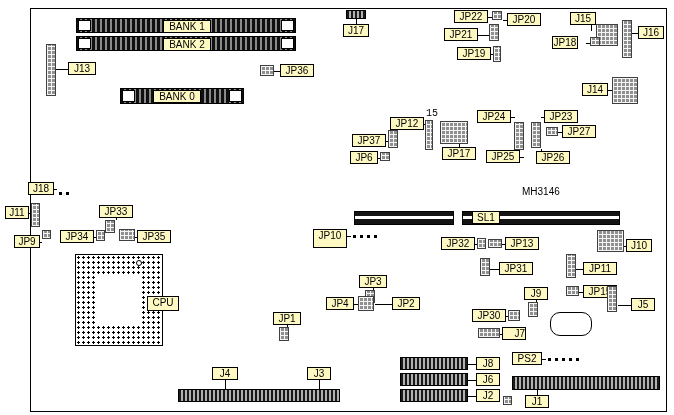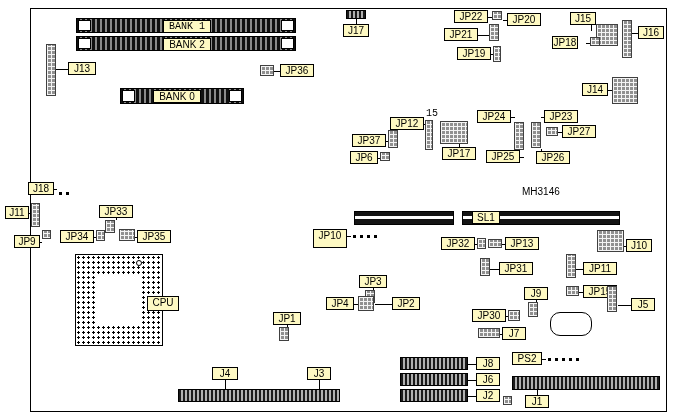--- a/index.html
+++ b/index.html
@@ -34,21 +34,21 @@
   .battery { border:1px solid #000; border-radius:10px; background:#fff; }
   .dot { border:1px solid #000; border-radius:50%; background:#fff; }
 </style>
 </head>
 <body>
 
 <div id="diagram">
     <div class="comp rect" style="left: 30px; top: 8px; width: 637px; height: 404px;"></div>
     <div class="comp dimm" style="left: 76px; top: 18px; width: 220px; height: 15px;"></div>
     <div class="comp dimm" style="left: 76px; top: 36px; width: 220px; height: 15px;"></div>
-    <div class="comp label" style="left: 163px; top: 20px; width: 48px; height: 13px; font-family: Liberation Mono, monospace;">BANK 1</div>
+    <div class="comp label" style="left: 163px; top: 20px; width: 48px; height: 13px;">BANK 1</div>
     <div class="comp label" style="left: 163px; top: 38px; width: 48px; height: 13px;">BANK 2</div>
     <div class="comp pins" style="left: 46px; top: 44px; width: 10px; height: 52px;"></div>
     <div class="comp label" style="left: 68px; top: 62px; width: 28px; height: 13px;">J13</div>
     <div class="comp line" style="left: 56px; top: 69px; width: 12px; height: 1px;"></div>
     <div class="comp dimm" style="left: 120px; top: 88px; width: 124px; height: 16px;"></div>
     <div class="comp label" style="left: 153px; top: 90px; width: 48px; height: 13px;">BANK 0</div>
     <div class="comp hatch" style="left: 346px; top: 10px; width: 20px; height: 9px;"></div>
     <div class="comp label" style="left: 343px; top: 24px; width: 26px; height: 13px;">J17</div>
     <div class="comp line" style="left: 356px; top: 19px; width: 1px; height: 5px;"></div>
     <div class="comp pins" style="left: 260px; top: 65px; width: 14px; height: 11px;"></div>
@@ -149,21 +149,21 @@
     <div class="comp pins" style="left: 607px; top: 286px; width: 10px; height: 26px;"></div>
     <div class="comp label" style="left: 631px; top: 298px; width: 24px; height: 13px;">J5</div>
     <div class="comp line" style="left: 618px; top: 305px; width: 13px; height: 1px;"></div>
     <div class="comp label" style="left: 524px; top: 287px; width: 24px; height: 13px;">J9</div>
     <div class="comp line" style="left: 536px; top: 300px; width: 1px; height: 2px;"></div>
     <div class="comp pins" style="left: 528px; top: 302px; width: 10px; height: 15px;"></div>
     <div class="comp label" style="left: 472px; top: 309px; width: 34px; height: 13px;">JP30</div>
     <div class="comp line" style="left: 506px; top: 316px; width: 2px; height: 1px;"></div>
     <div class="comp pins" style="left: 508px; top: 310px; width: 12px; height: 11px;"></div>
     <div class="comp pins" style="left: 478px; top: 328px; width: 22px; height: 10px;"></div>
-    <div class="comp label" style="left: 502px; top: 327px; width: 24px; height: 13px;">J7</div>
+    <div class="comp label" style="left: 502px; top: 327px; width: 24px; height: 13px; text-align: right;">J7</div>
     <div class="comp line" style="left: 500px; top: 334px; width: 2px; height: 1px;"></div>
     <div class="comp battery" style="left: 550px; top: 312px; width: 42px; height: 24px;"></div>
     <div class="comp label" style="left: 359px; top: 275px; width: 28px; height: 13px;">JP3</div>
     <div class="comp line" style="left: 373px; top: 288px; width: 1px; height: 2px;"></div>
     <div class="comp pins" style="left: 365px; top: 290px; width: 10px; height: 13px;"></div>
     <div class="comp label" style="left: 326px; top: 297px; width: 28px; height: 13px;">JP4</div>
     <div class="comp line" style="left: 354px; top: 304px; width: 4px; height: 1px;"></div>
     <div class="comp pins" style="left: 358px; top: 296px; width: 16px; height: 15px;"></div>
     <div class="comp label" style="left: 392px; top: 297px; width: 28px; height: 13px;">JP2</div>
     <div class="comp line" style="left: 375px; top: 304px; width: 17px; height: 1px;"></div>

